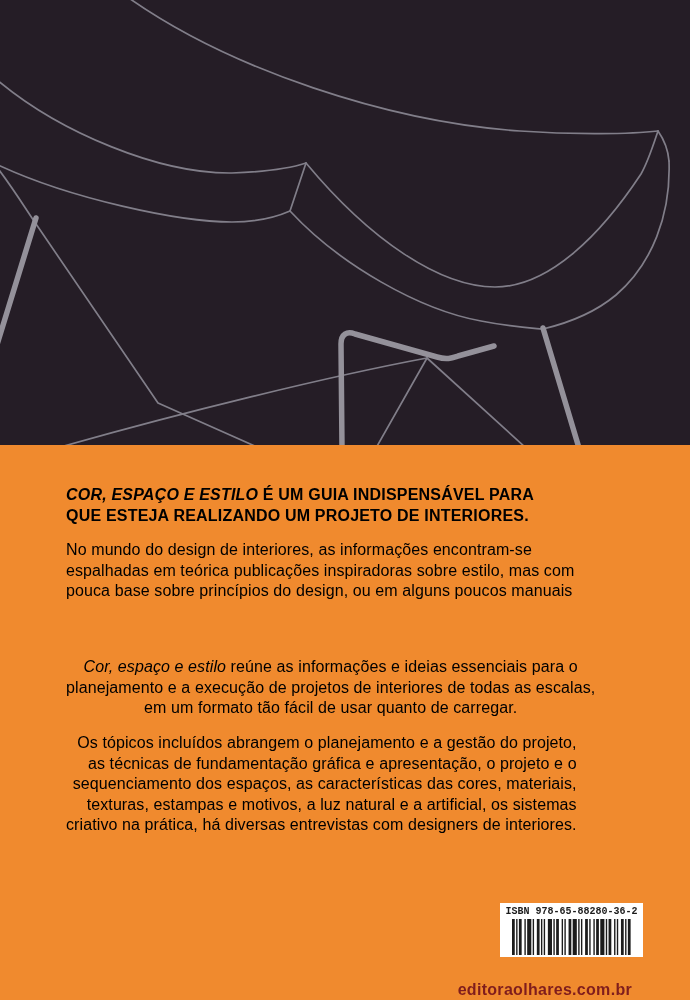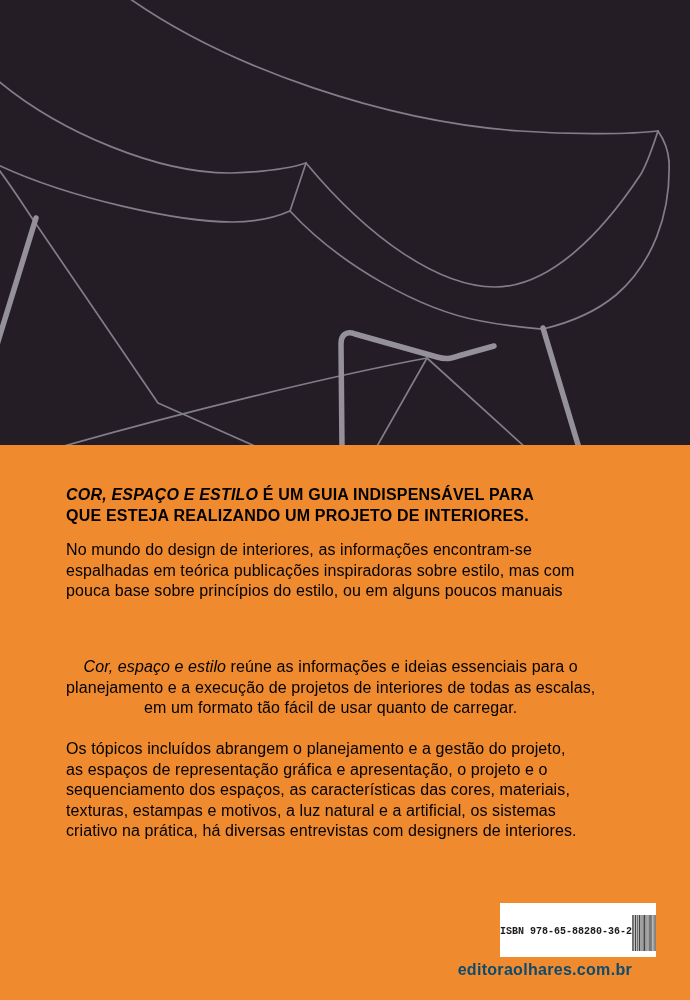--- a/index.html
+++ b/index.html
@@ -14,33 +14,33 @@
   
   .text-section{position:absolute;left:0;top:445px;width:690px;height:555px;background:#f08a2e;}
   .blurb{position:absolute;left:66px;color:#000000;}
   .blurb .ln{white-space:nowrap;}
   .heading{top:39px;font-size:16px;font-weight:700;line-height:21px;letter-spacing:.2px;}
   .heading .italic-title{font-style:italic;}
   .para{font-size:16px;font-weight:400;line-height:20.5px;letter-spacing:.1px;}
   .p1{top:95px;}
   .p2{top:212px;text-align:center;}
   .p2 .italic-lead{font-style:italic;}
-  .p3{top:294px;}
+  .p3{top:288px;text-align:right;}
   
   .barcode-box{
-    position:absolute;left:500px;top:458px;width:156px;height:54px;background:#ffffff;
-    display:flex;flex-direction:row;align-items:center;box-sizing:border-box;padding-top:3px;
+    position:absolute;left:500px;top:458px;width:143px;height:54px;background:#ffffff;
+    display:flex;flex-direction:column;align-items:center;box-sizing:border-box;padding-top:3px;
   }
   .isbn-text{
     font-family:"Liberation Mono","DejaVu Sans Mono",monospace;
     font-size:10px;font-weight:700;color:#1c1c1c;letter-spacing:0px;line-height:11px;white-space:nowrap;
   }
   .bars{width:120px;height:36px;margin-top:2px;}
   .publisher-url{
-    position:absolute;right:58px;top:516px;color:#0c4a6e;
+    position:absolute;right:58px;top:536px;color:#7f1d1d;
     font-size:16px;font-weight:700;letter-spacing:.3px;white-space:nowrap;
   }
 </style>
 </head>
 <body>
 
 <div class="page">
 
   <div class="art-section">
     <svg viewBox="0 0 690 445" fill="none" stroke-linecap="round" stroke-linejoin="round" aria-hidden="true">
@@ -74,34 +74,34 @@
     <div class="blurb heading">
       <div class="ln">
         <span class="italic-title">COR, ESPAÇO E ESTILO</span><span> É UM GUIA INDISPENSÁVEL PARA</span>
       </div>
       <div class="ln">QUE ESTEJA REALIZANDO UM PROJETO DE INTERIORES.</div>
     </div>
 
     <div class="blurb para p1">
       <div class="ln">No mundo do design de interiores, as informações encontram-se</div>
       <div class="ln">espalhadas em teórica publicações inspiradoras sobre estilo, mas com</div>
-      <div class="ln">pouca base sobre princípios do estilo, ou em alguns poucos manuais</div>
+      <div class="ln">pouca base sobre princípios do design, ou em alguns poucos manuais</div>
     </div>
 
     <div class="blurb para p2">
       <div class="ln">
         <span class="italic-lead">Cor, espaço e estilo</span><span> reúne as informações e ideias essenciais para o</span>
       </div>
       <div class="ln">planejamento e a execução de projetos de interiores de todas as escalas,</div>
       <div class="ln">em um formato tão fácil de usar quanto de carregar.</div>
     </div>
 
     <div class="blurb para p3">
       <div class="ln">Os tópicos incluídos abrangem o planejamento e a gestão do projeto,</div>
-      <div class="ln">as espaços de representação gráfica e apresentação, o projeto e o</div>
+      <div class="ln">as técnicas de fundamentação gráfica e apresentação, o projeto e o</div>
       <div class="ln">sequenciamento dos espaços, as características das cores, materiais,</div>
       <div class="ln">texturas, estampas e motivos, a luz natural e a artificial, os sistemas</div>
       <div class="ln">criativo na prática, há diversas entrevistas com designers de interiores.</div>
     </div>
 
     <div class="barcode-box">
       <div class="isbn-text">ISBN 978-65-88280-36-2</div>
       <svg class="bars" id="barcode-bars" viewBox="0 0 100 36" preserveAspectRatio="none" aria-hidden="true">
           <rect x="0.00" y="0" width="2.30" height="36" fill="#1c1c1c"></rect>
           <rect x="3.45" y="0" width="1.15" height="36" fill="#1c1c1c"></rect>

